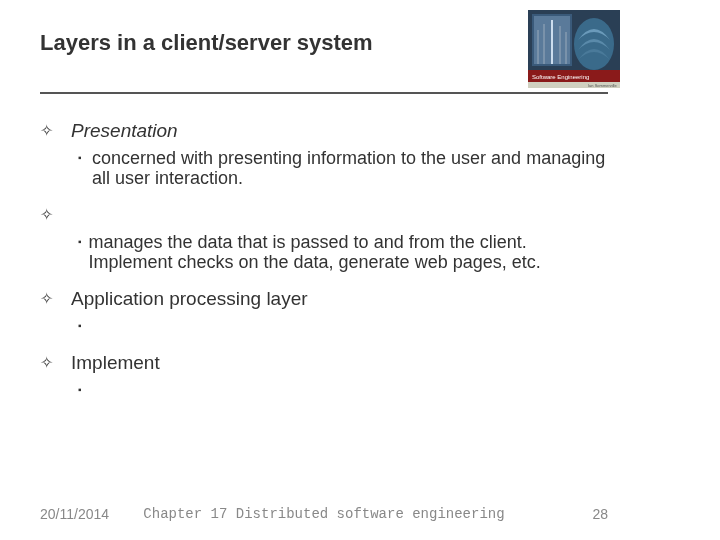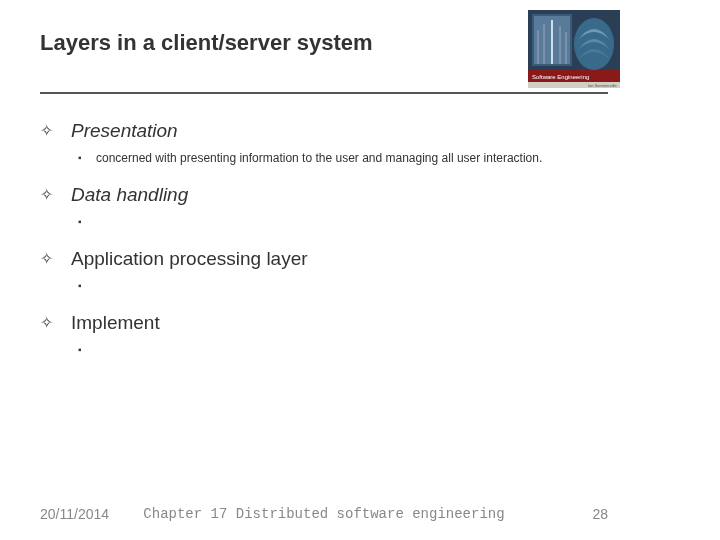--- a/index.html
+++ b/index.html
@@ -10,21 +10,21 @@
   .logo { position: absolute; right: -8px; top: -18px; width: 92px; height: 78px; }
   .logo svg { width: 100%; height: 100%; display: block; }
   .hr { position: absolute; left: 40px; right: 40px; top: 92px; height: 2px; background: #555; }
   .content { position: absolute; left: 40px; right: 40px; top: 120px; }
   .l1 { display: flex; align-items: flex-start; margin-bottom: 6px; }
   .l1 .bullet { font-size: 16px; line-height: 22px; width: 18px; color: #444; }
   .l1 .text { font-size: 19px; line-height: 22px; color: #333; margin-left: 13px; }
   .l1.italic .text { font-style: italic; }
   .l2 { display: flex; align-items: flex-start; margin: 4px 0 16px 38px; }
   .l2 .bullet { font-size: 10px; line-height: 20px; width: 18px; color: #333; }
-  .l2 .text { font-size: 12px; line-height: 20px; color: #333; max-width: 540px; }
+  .l2 .text { font-size: 18px; line-height: 20px; color: #333; max-width: 540px; }
   .footer { position: absolute; left: 40px; right: 40px; bottom: 18px; display: flex; justify-content: space-between; align-items: baseline; font-size: 14px; color: #888; }
   .footer .center { position: absolute; left: 0; right: 0; text-align: center; font-family: Liberation Mono, monospace; }
   .footer .right { position: relative; z-index: 1; }
   .footer .left { position: relative; z-index: 1; }
 </style>
 </head>
 <body>
 
 <div class="slide">
 
@@ -60,24 +60,24 @@
       <span class="bullet">✧</span>
       <span class="text">Presentation</span>
     </div>
     <div class="l2">
       <span class="bullet">▪</span>
       <span class="text">concerned with presenting information to the user and managing all user interaction.</span>
     </div>
 
     <div class="l1 italic">
       <span class="bullet">✧</span>
-      <span class="text">Data handling</span>
     </div>
     <div class="l2">
       <span class="bullet">▪</span>
+      <span class="text">manages the data that is passed to and from the client. Implement checks on the data, generate web pages, etc.</span>
     </div>
 
     <div class="l1">
       <span class="bullet">✧</span>
       <span class="text">Application processing layer</span>
     </div>
     <div class="l2">
       <span class="bullet">▪</span>
     </div>
 

